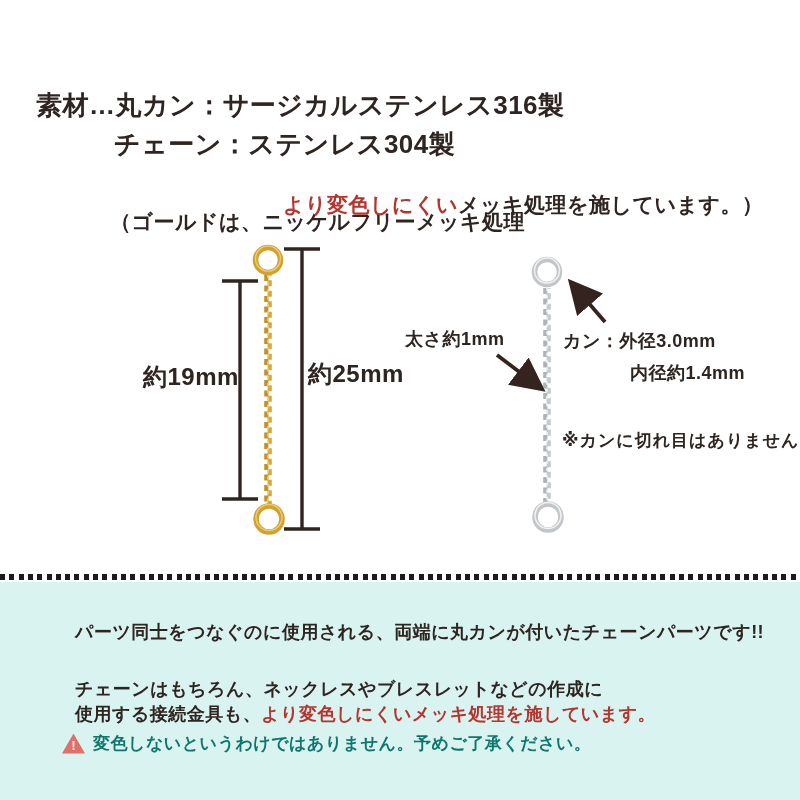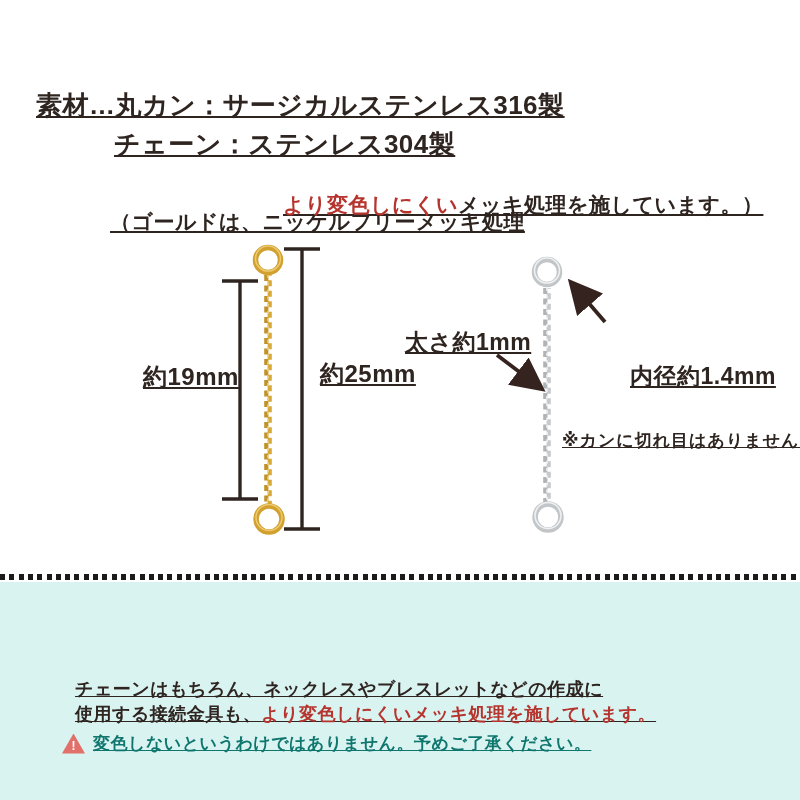--- a/index.html
+++ b/index.html
@@ -2,25 +2,25 @@
 <html><head>
 <meta charset="utf-8">
 <style>
   html,body{margin:0;padding:0;}
   #page{
     position:relative;width:800px;height:800px;background:#ffffff;
     font-family:"Liberation Sans","DejaVu Sans",sans-serif;
     color:#2e2420;overflow:hidden;
   }
   .abs{position:absolute;white-space:nowrap;}
-  .b{font-weight:bold;text-decoration:underline;}
+  .b{font-weight:bold;}
   .t-main{font-size:26px;letter-spacing:0.5px;}
   .t-sub{font-size:21px;letter-spacing:0.5px;}
   .t-meas{font-size:24px;letter-spacing:0.5px;}
-  .t-spec{font-size:23px;letter-spacing:0.5px;}
+  .t-spec{font-size:18px;letter-spacing:0.5px;}
   .t-note{font-size:17px;letter-spacing:1px;}
   .t-desc{font-size:18px;letter-spacing:0.5px;}
   .t-warn{font-size:17px;letter-spacing:0.5px;}
   .red{color:#b5342e;text-align:right;}
   #dotted-divider{
     position:absolute;left:0;top:574px;width:800px;height:6px;
     background:repeating-linear-gradient(90deg,#1b1b1b 0 5px,transparent 5px 9.3px);
   }
   #bottom-panel{
     position:absolute;left:0;top:582px;width:800px;height:218px;
@@ -84,29 +84,31 @@
       <line x1="547" y1="288" x2="547" y2="503" stroke="#f0f2f3" stroke-width="1.6" stroke-dasharray="3 4.2"></line>
       <circle cx="548" cy="517" r="13" fill="none" stroke="#c2c6c8" stroke-width="5.5"></circle>
       <circle cx="548" cy="515.5" r="13" fill="none" stroke="#eef0f1" stroke-width="1.6"></circle>
     </g>
 
     <line x1="497" y1="355" x2="538" y2="386" stroke="#35231f" stroke-width="3.8" marker-end="url(#ah)"></line>
     <line x1="605" y1="322" x2="574" y2="286" stroke="#35231f" stroke-width="3.8" marker-end="url(#ah)"></line>
   </svg>
 
   <div class="abs t-meas b" style="left:143px;top:361px;">約19mm</div>
-  <div class="abs t-meas b" style="left:320px;top:358px;">約25mm</div>
+  <div class="abs t-meas b" style="left:308px;top:358px;">約25mm</div>
   <div class="abs t-spec b" style="left:405px;top:327px;">太さ約1mm</div>
+  <div class="abs t-spec b" style="left:563px;top:329px;">カン：外径3.0mm</div>
   <div class="abs t-spec b" style="left:630px;top:361px;text-align:center;">内径約1.4mm</div>
   <div class="abs t-note b" style="left:562px;top:429px;">※カンに切れ目はありません。</div>
 
   <div id="dotted-divider"></div>
 
   <div id="bottom-panel"></div>
 
+  <div class="abs t-desc b" style="left:75px;top:620px;">パーツ同士をつなぐのに使用される、両端に丸カンが付いたチェーンパーツです!!</div>
   <div class="abs t-desc b" style="left:75px;top:677px;">チェーンはもちろん、ネックレスやブレスレットなどの作成に</div>
   <div class="abs t-desc b" style="left:75px;top:702px;">
     <span>使用する接続金具も、</span><span class="red">より変色しにくいメッキ処理を施しています。</span>
   </div>
 
   <div class="abs" style="left:62px;top:732px;" id="warning-row">
     <div id="warning-triangle">
       <span>!</span>
     </div>
     <span class="t-warn b" style="color:#0f766e;">変色しないというわけではありません。予めご了承ください。</span>

